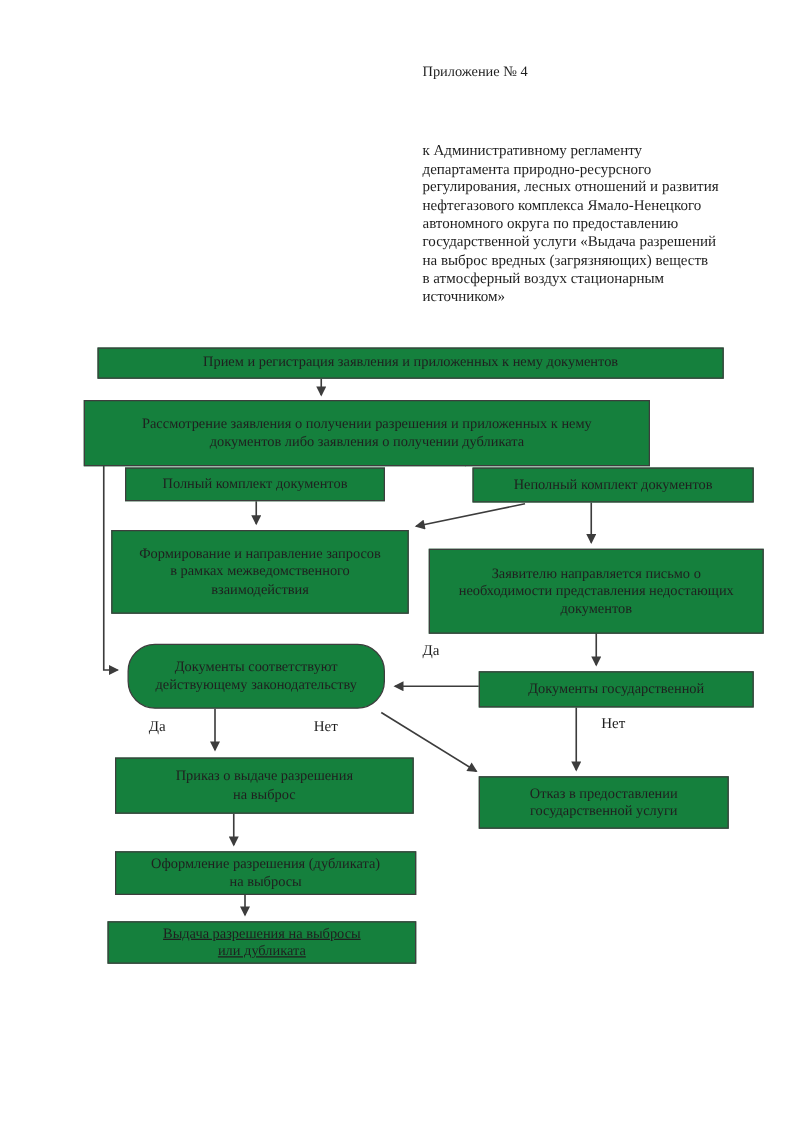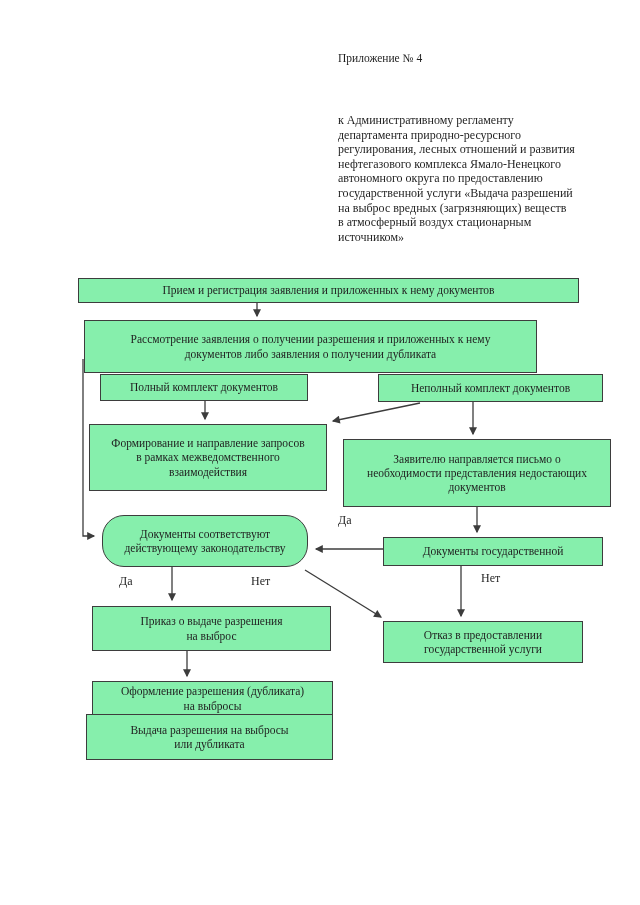--- a/index.html
+++ b/index.html
@@ -9,21 +9,21 @@
     color:#1f1f1f;overflow:hidden;
   }
   .abs{position:absolute;}
   .pre{white-space:pre-line;}
   .hdr-appendix{left:338px;top:52px;font-size:11.5px;}
   .hdr-reg{left:338px;top:92px;width:275px;font-size:12px;line-height:14.6px;margin-top:21px;}
   .titles{left:76px;top:228px;width:535px;text-align:center;}
   .title-main{font-weight:bold;font-size:13px;letter-spacing:1px;}
   .title-sub{font-size:12px;letter-spacing:.3px;margin-top:2px;}
   .fbox{
-    box-sizing:border-box;border:1.5px solid #3d3d3d;background:#86efac;
+    box-sizing:border-box;border:1.5px solid #3d3d3d;background:#15803d;
     display:flex;align-items:center;justify-content:center;
     text-align:center;font-size:11.5px;line-height:14.2px;padding:1px 5px;
     white-space:pre-line;
   }
   .edge-label{font-size:12px;}
   svg.connectors{position:absolute;left:0;top:0;pointer-events:none;}
   svg.connectors path{stroke:#3c3c3c;stroke-width:1.3;fill:none;}
 </style>
 </head>
 <body>
@@ -59,21 +59,21 @@
   <path d="M383,549 H316" marker-end="url(#arr)"></path>
   <path d="M172,567 V600" marker-end="url(#arr)"></path>
   <path d="M305,570 L381,617" marker-end="url(#arr)"></path>
   <path d="M461,566 V616" marker-end="url(#arr)"></path>
   <path d="M187,651 V676" marker-end="url(#arr)"></path>
   <path d="M196,716 V732" marker-end="url(#arr)"></path>
 </svg>
 
 <div class="abs fbox" style="left:78px;top:278px;width:501px;height:25px;">Прием и регистрация заявления и приложенных к нему документов</div>
 
-<div class="abs fbox" style="left:84px;top:320px;width:453px;height:53px;">Рассмотрение заявления о получении разрешения и приложенных к нему
+<div class="abs fbox" style="left:67px;top:320px;width:453px;height:53px;">Рассмотрение заявления о получении разрешения и приложенных к нему
 документов либо заявления о получении дубликата</div>
 
 <div class="abs fbox" style="left:100px;top:374px;width:208px;height:27px;">Полный комплект документов</div>
 
 <div class="abs fbox" style="left:378px;top:374px;width:225px;height:28px;">Неполный комплект документов</div>
 
 <div class="abs fbox" style="left:89px;top:424px;width:238px;height:67px;">Формирование и направление запросов
 в рамках межведомственного
 взаимодействия</div>
 
@@ -88,19 +88,19 @@
 
 <div class="abs fbox" style="left:92px;top:606px;width:239px;height:45px;">Приказ о выдаче разрешения
 на выброс</div>
 
 <div class="abs fbox" style="left:383px;top:621px;width:200px;height:42px;text-align:center;">Отказ в предоставлении
 государственной услуги</div>
 
 <div class="abs fbox" style="left:92px;top:681px;width:241px;height:35px;">Оформление разрешения (дубликата)
 на выбросы</div>
 
-<div class="abs fbox" style="left:86px;top:714px;width:247px;height:46px;">Выдача разрешения на выбросы
+<div class="abs fbox" style="left:86px;top:737px;width:247px;height:34px;text-decoration:underline;">Выдача разрешения на выбросы
 или дубликата</div>
 
 <div class="abs edge-label" style="left:338px;top:513px;">Да</div>
 <div class="abs edge-label" style="left:119px;top:574px;">Да</div>
 <div class="abs edge-label" style="left:251px;top:574px;">Нет</div>
 <div class="abs edge-label" style="left:481px;top:571px;">Нет</div>
 
 </body></html>

